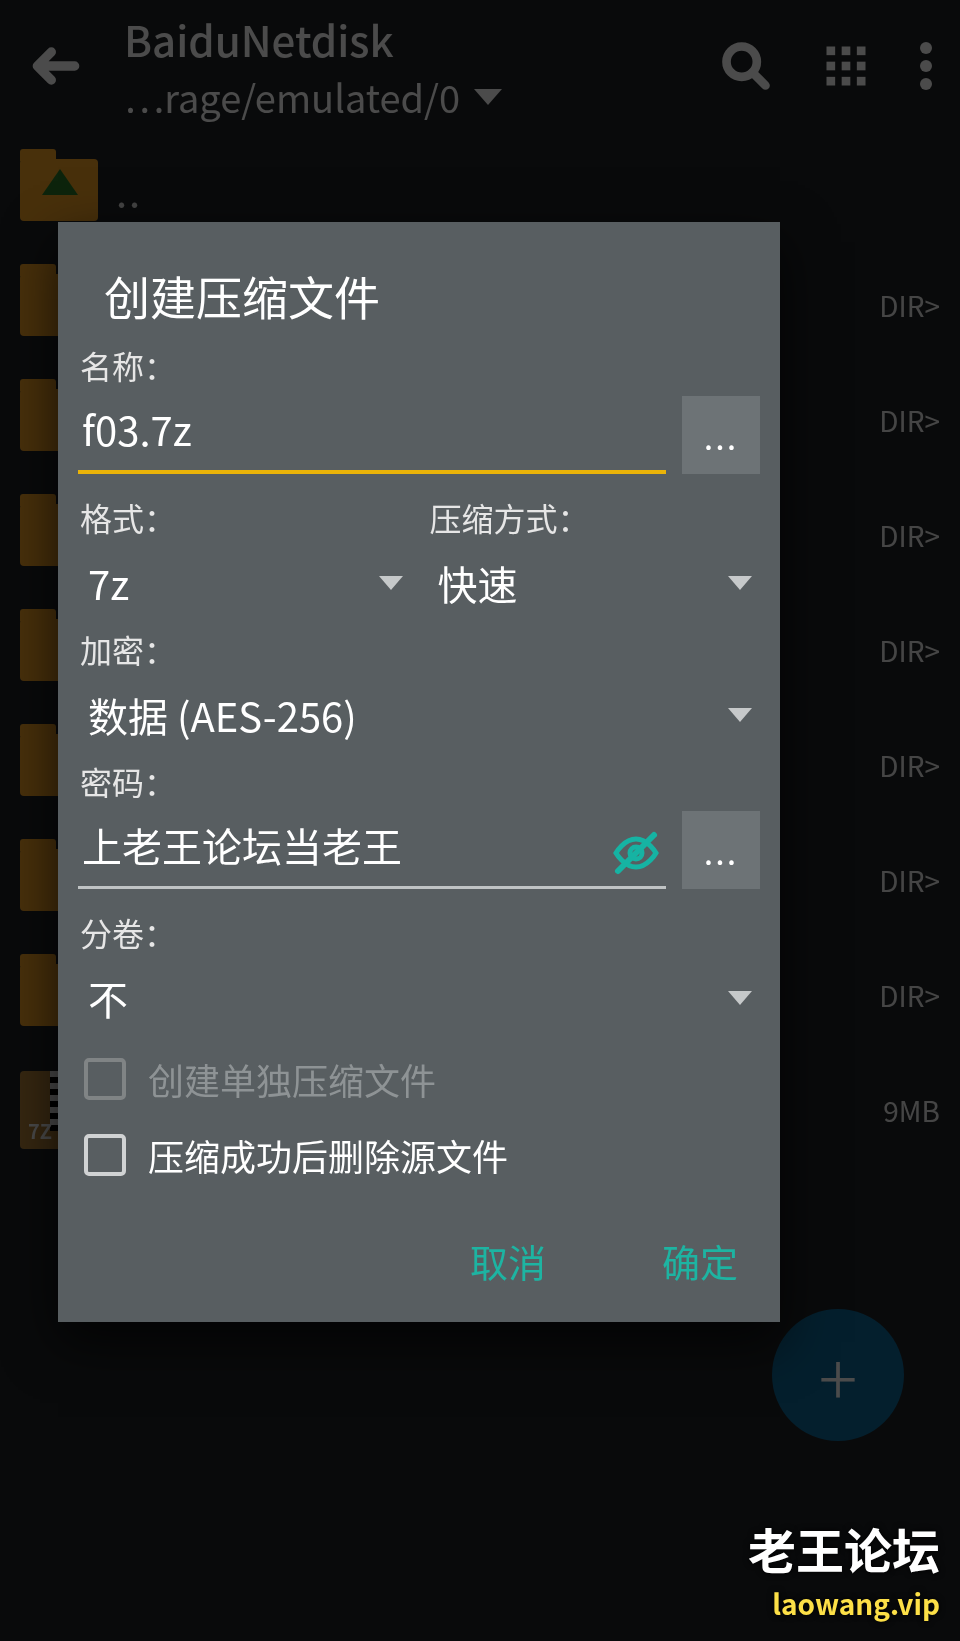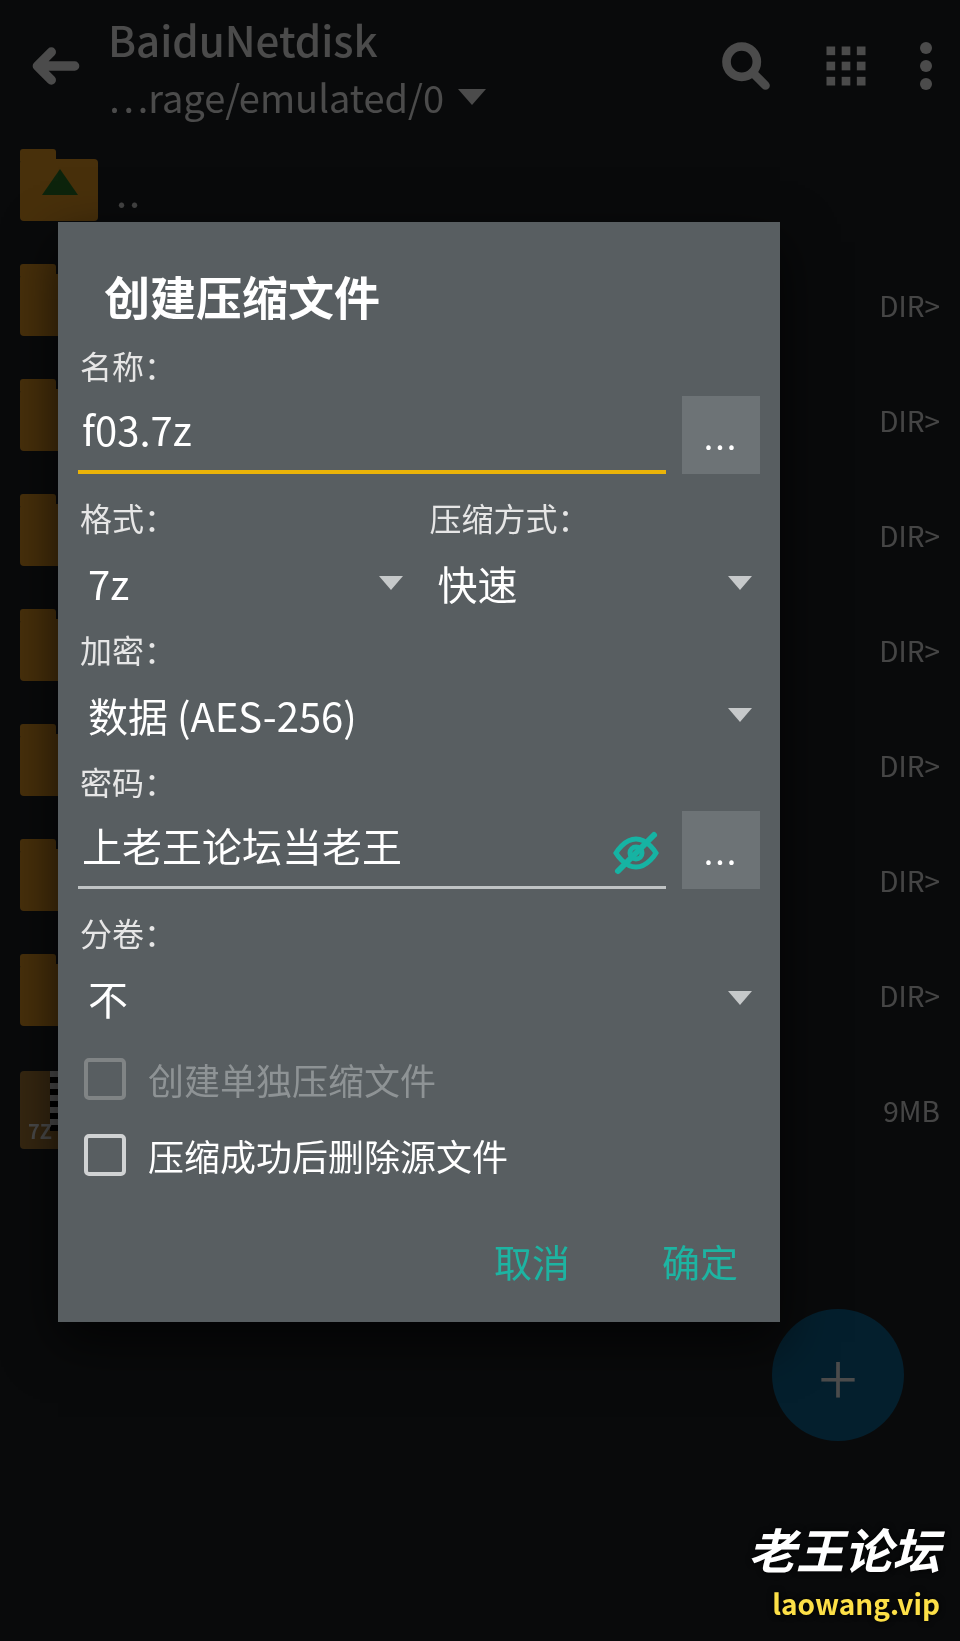--- a/index.html
+++ b/index.html
@@ -3,21 +3,21 @@
 <meta charset="utf-8">
 <style>
   * { box-sizing: border-box; margin: 0; padding: 0; font-family: "Noto Sans CJK SC", "PingFang SC", "Microsoft YaHei", sans-serif; }
   html, body { width: 960px; height: 1641px; background: #000; overflow: hidden; position: relative; }
 
   
   .backdrop { position: absolute; inset: 0; background: #212426; filter: brightness(0.45); }
 
   .appbar { display: flex; align-items: center; padding: 0 28px; height: 132px; gap: 24px; }
   .appbar .back { width: 56px; height: 56px; display:flex; align-items:center; justify-content:center; }
-  .appbar .titles { flex: 1 0 auto; min-width: 0; }
+  .appbar .titles { flex: 1 0 auto; margin-left: 16px; min-width: 0; }
   .appbar .title-main { color: #fff; font-size: 42px; font-weight: 500; white-space: nowrap; overflow:hidden; text-overflow:ellipsis; }
   .appbar .title-sub  { color: #fff; font-size: 38px; display:flex; align-items:center; gap:8px; }
   .appbar .title-sub .tri { width:0;height:0;border-left:14px solid transparent;border-right:14px solid transparent;border-top:16px solid #fff; margin-left:6px; }
   .appbar .righticons { display:flex; gap:48px; align-items:center; margin-left:auto; }
   .appbar svg { display:block; }
 
   .filelist { }
   .row { display:flex; align-items:center; height:115px; padding:0 20px; gap:18px; position:relative; }
   .folder { width:78px; height:62px; background:#f7a627; border-radius:4px; position:relative; }
   .folder::before { content:""; position:absolute; top:-10px; left:0; width:36px; height:12px; background:#f7a627; border-radius:3px 3px 0 0; }
@@ -27,29 +27,29 @@
   .zipicon::before{content:"";position:absolute;left:30px;top:0;width:20px;height:60px;background:repeating-linear-gradient(#fff 0 6px,#000 6px 12px);}
   .ziplabel{position:absolute;bottom:4px;left:8px;font-size:20px;color:#fff;font-weight:600;}
   .row .dots { color:#e6e6e6; font-size:40px; letter-spacing:2px; }
   .row .dir  { margin-left:auto; color:#eee; font-size:28px; }
   .row .mb   { margin-left:auto; color:#eee; font-size:28px; }
 
   .fab { position:absolute; right:56px; bottom:200px; width:132px;height:132px;border-radius:66px;background:#106a9b;display:flex;align-items:center;justify-content:center; }
   .fab span{color:#fff;font-size:72px;font-weight:300;line-height:1;}
 
   .watermark{ position:absolute; right:20px; bottom:18px; text-align:right; }
-  .watermark .cn{ color:#fff; font-size:48px; font-weight:700; text-shadow:0 0 6px #000;font-style:italic; }
+  .watermark .cn{ color:#fff; font-size:48px; font-weight:700; text-shadow:0 0 6px #000; }
   .watermark .en{ color:#fde047; font-size:28px; font-weight:600; text-shadow:0 0 6px #000; }
 
   
   .scrim { position:absolute; inset:0; background:rgba(0,0,0,0.35); }
 
   
   .dialog { position:absolute; left:58px; top:222px; width:722px; background:#585e61; color:#fff; padding:40px 0 0 0; box-shadow:0 20px 50px rgba(0,0,0,0.7); }
-  .dialog h1 { font-size:46px; font-weight:700; padding:0 46px; margin-bottom:14px; }
+  .dialog h1 { font-size:46px; font-weight:400; padding:0 46px; margin-bottom:14px; }
   .sect { padding:0 20px; }
   .lbl { color:#e6e6e6; font-size:32px; padding:0 0 6px 2px; }
 
   .inputrow { display:flex; align-items:flex-end; gap:16px; margin-bottom:20px; }
   .textwrap { flex:1; position:relative; }
   .textinput { width:100%; background:transparent; border:none; border-bottom:4px solid #eab308; color:#fff; font-size:40px; padding:6px 56px 12px 4px; outline:none; }
   .textinput.plain { border-bottom:3px solid #bfc3c4; }
   .eyebtn { position:absolute; right:4px; bottom:10px; width:52px;height:52px; display:flex;align-items:center;justify-content:center; }
   .sqbtn { width:78px;height:78px; background:#6d7376; display:flex;align-items:center;justify-content:center; font-size:34px; color:#fff; letter-spacing:2px; }
 
@@ -57,21 +57,21 @@
   .twocol > div { flex:1; }
   .dropdown { display:flex; align-items:center; justify-content:space-between; font-size:40px; padding:8px 8px 14px 10px; }
   .dropdown .tri { width:0;height:0;border-left:12px solid transparent;border-right:12px solid transparent;border-top:14px solid #c6c9ca; }
 
   .checkrow{ display:flex; align-items:center; gap:22px; padding:12px 6px; }
   .chkbox{ width:42px;height:42px;border:4px solid #d0d2d3; border-radius:5px; }
   .chkbox.disabled{ border-color:#808485; }
   .chktxt{ font-size:36px; }
   .chktxt.disabled{ color:#8e9395; }
 
-  .actions{ display:flex; justify-content:flex-end; gap:92px; padding:40px 42px 34px 0; }
+  .actions{ display:flex; justify-content:flex-end; gap:116px; padding:40px 42px 34px 0; }
   .actions span{ color:#1db4a2; font-size:38px; }
 
   
   .stroke-white{stroke:#fff;fill:none;stroke-width:4;}
 </style>
 </head>
 <body>
 
 <div class="backdrop">
 

